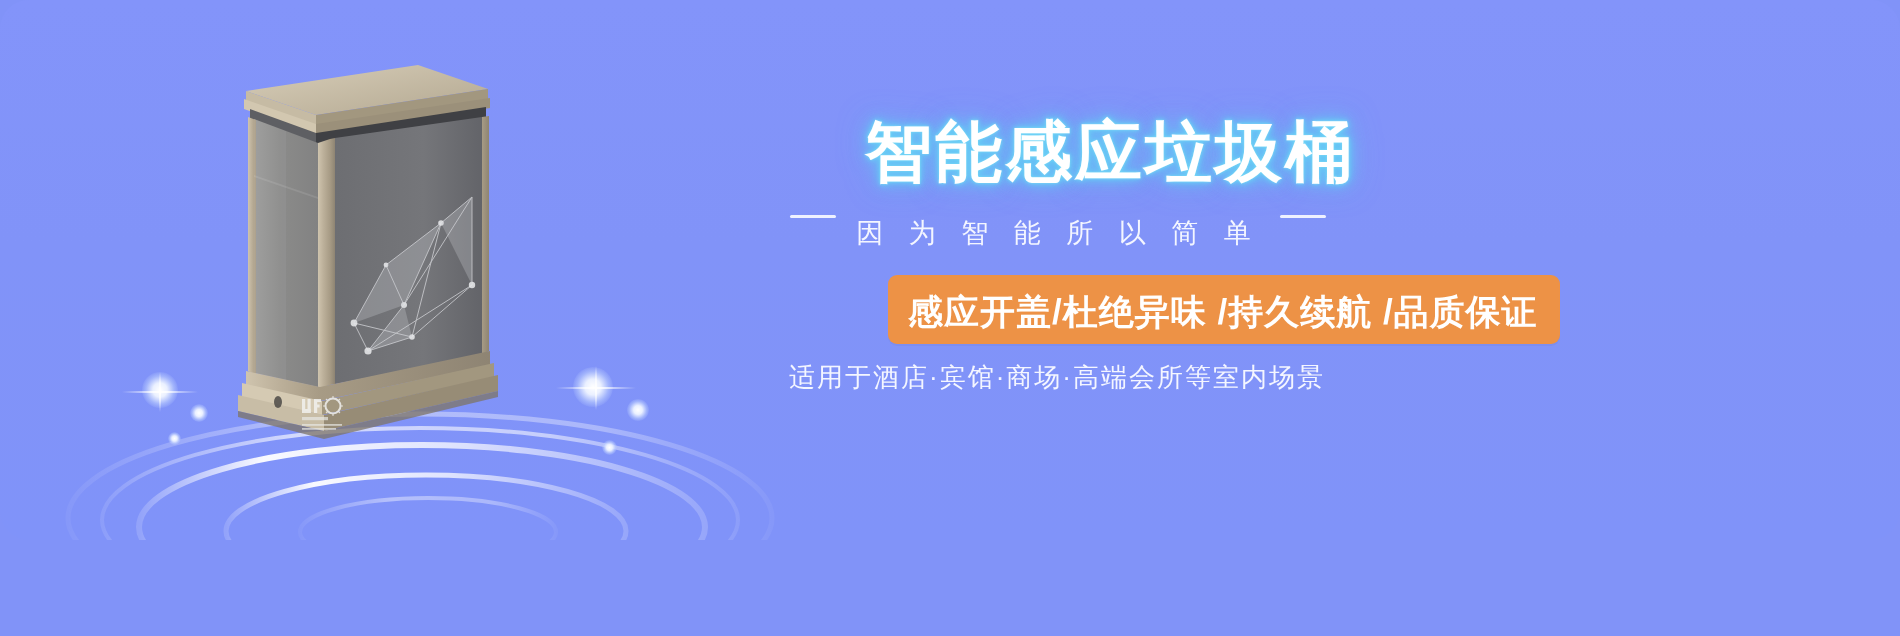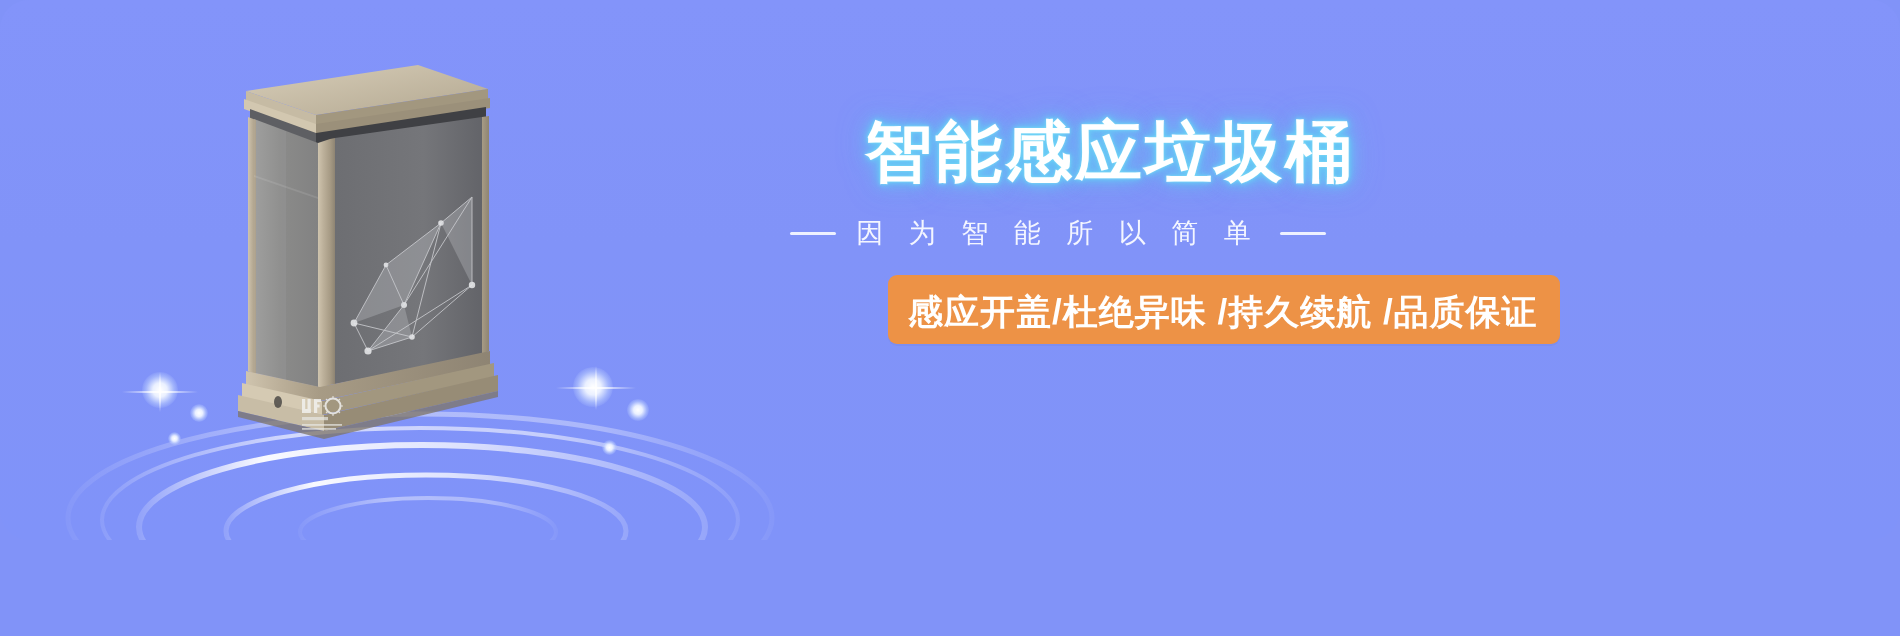--- a/index.html
+++ b/index.html
@@ -61,21 +61,21 @@
     text-shadow:
        0 0 2px #7fdcf7,
        0 0 5px #6fd3f6,
        0 0 10px #63c9f4,
        0 0 18px rgba(96,200,245,.85),
        0 0 30px rgba(96,200,245,.55);
   }
 
   .subline{
     position:absolute;left:58px;top:215px;width:600px;
-    display:flex;align-items:center;justify-content:center;gap:20px;
+    display:flex;justify-content:center;gap:20px;
     color:#f3f5ff;
   }
   .subline .dash{
     display:block;width:46px;height:3px;background:#eef1ff;border-radius:2px;flex:none;
   }
   .subline .subtext{
     font-size:27px;letter-spacing:9px;white-space:nowrap;color:#f4f6ff;
   }
 
   .badge{
@@ -281,15 +281,16 @@
     <div class="subline">
       <span class="dash"></span>
       <span class="subtext">因 为 智 能   所 以 简 单</span>
       <span class="dash"></span>
     </div>
 
     <div class="badge">
       <span class="badgetext">感应开盖/杜绝异味 /持久续航 /品质保证</span>
     </div>
 
+    <div class="scene">适用于酒店·宾馆·商场·高端会所等室内场景</div>
   </div>
 
 </div>
 
 </body></html>

